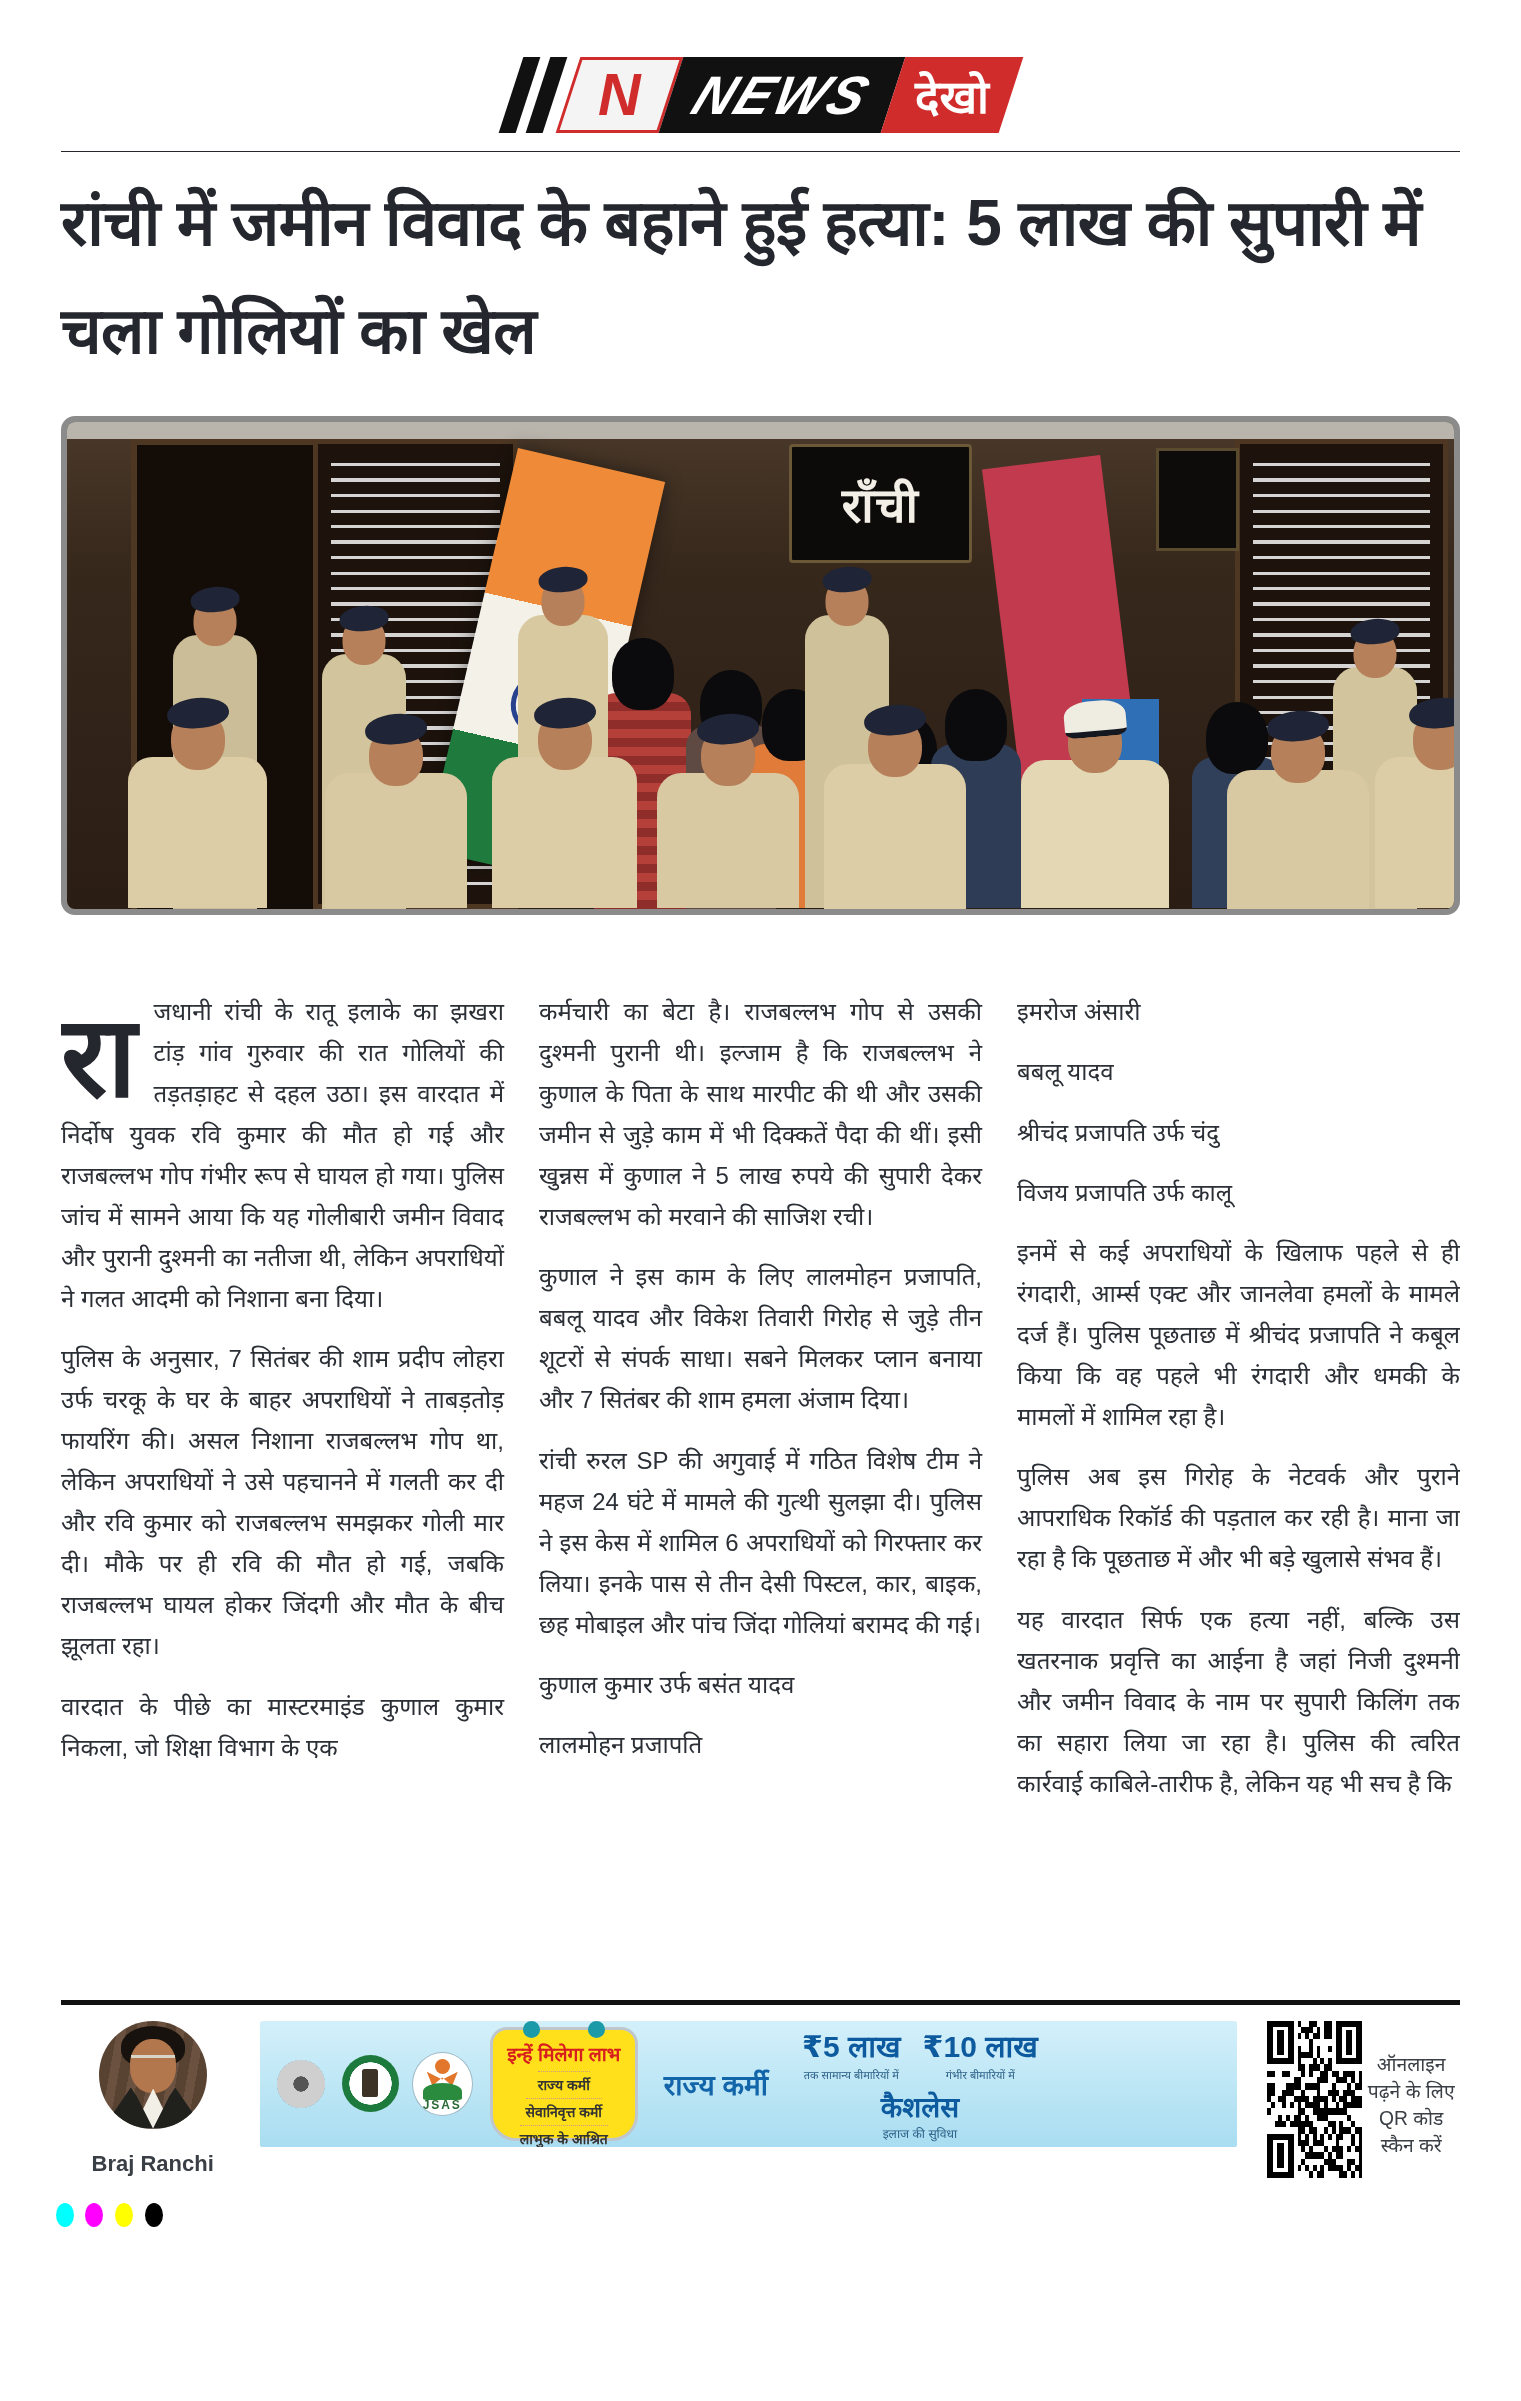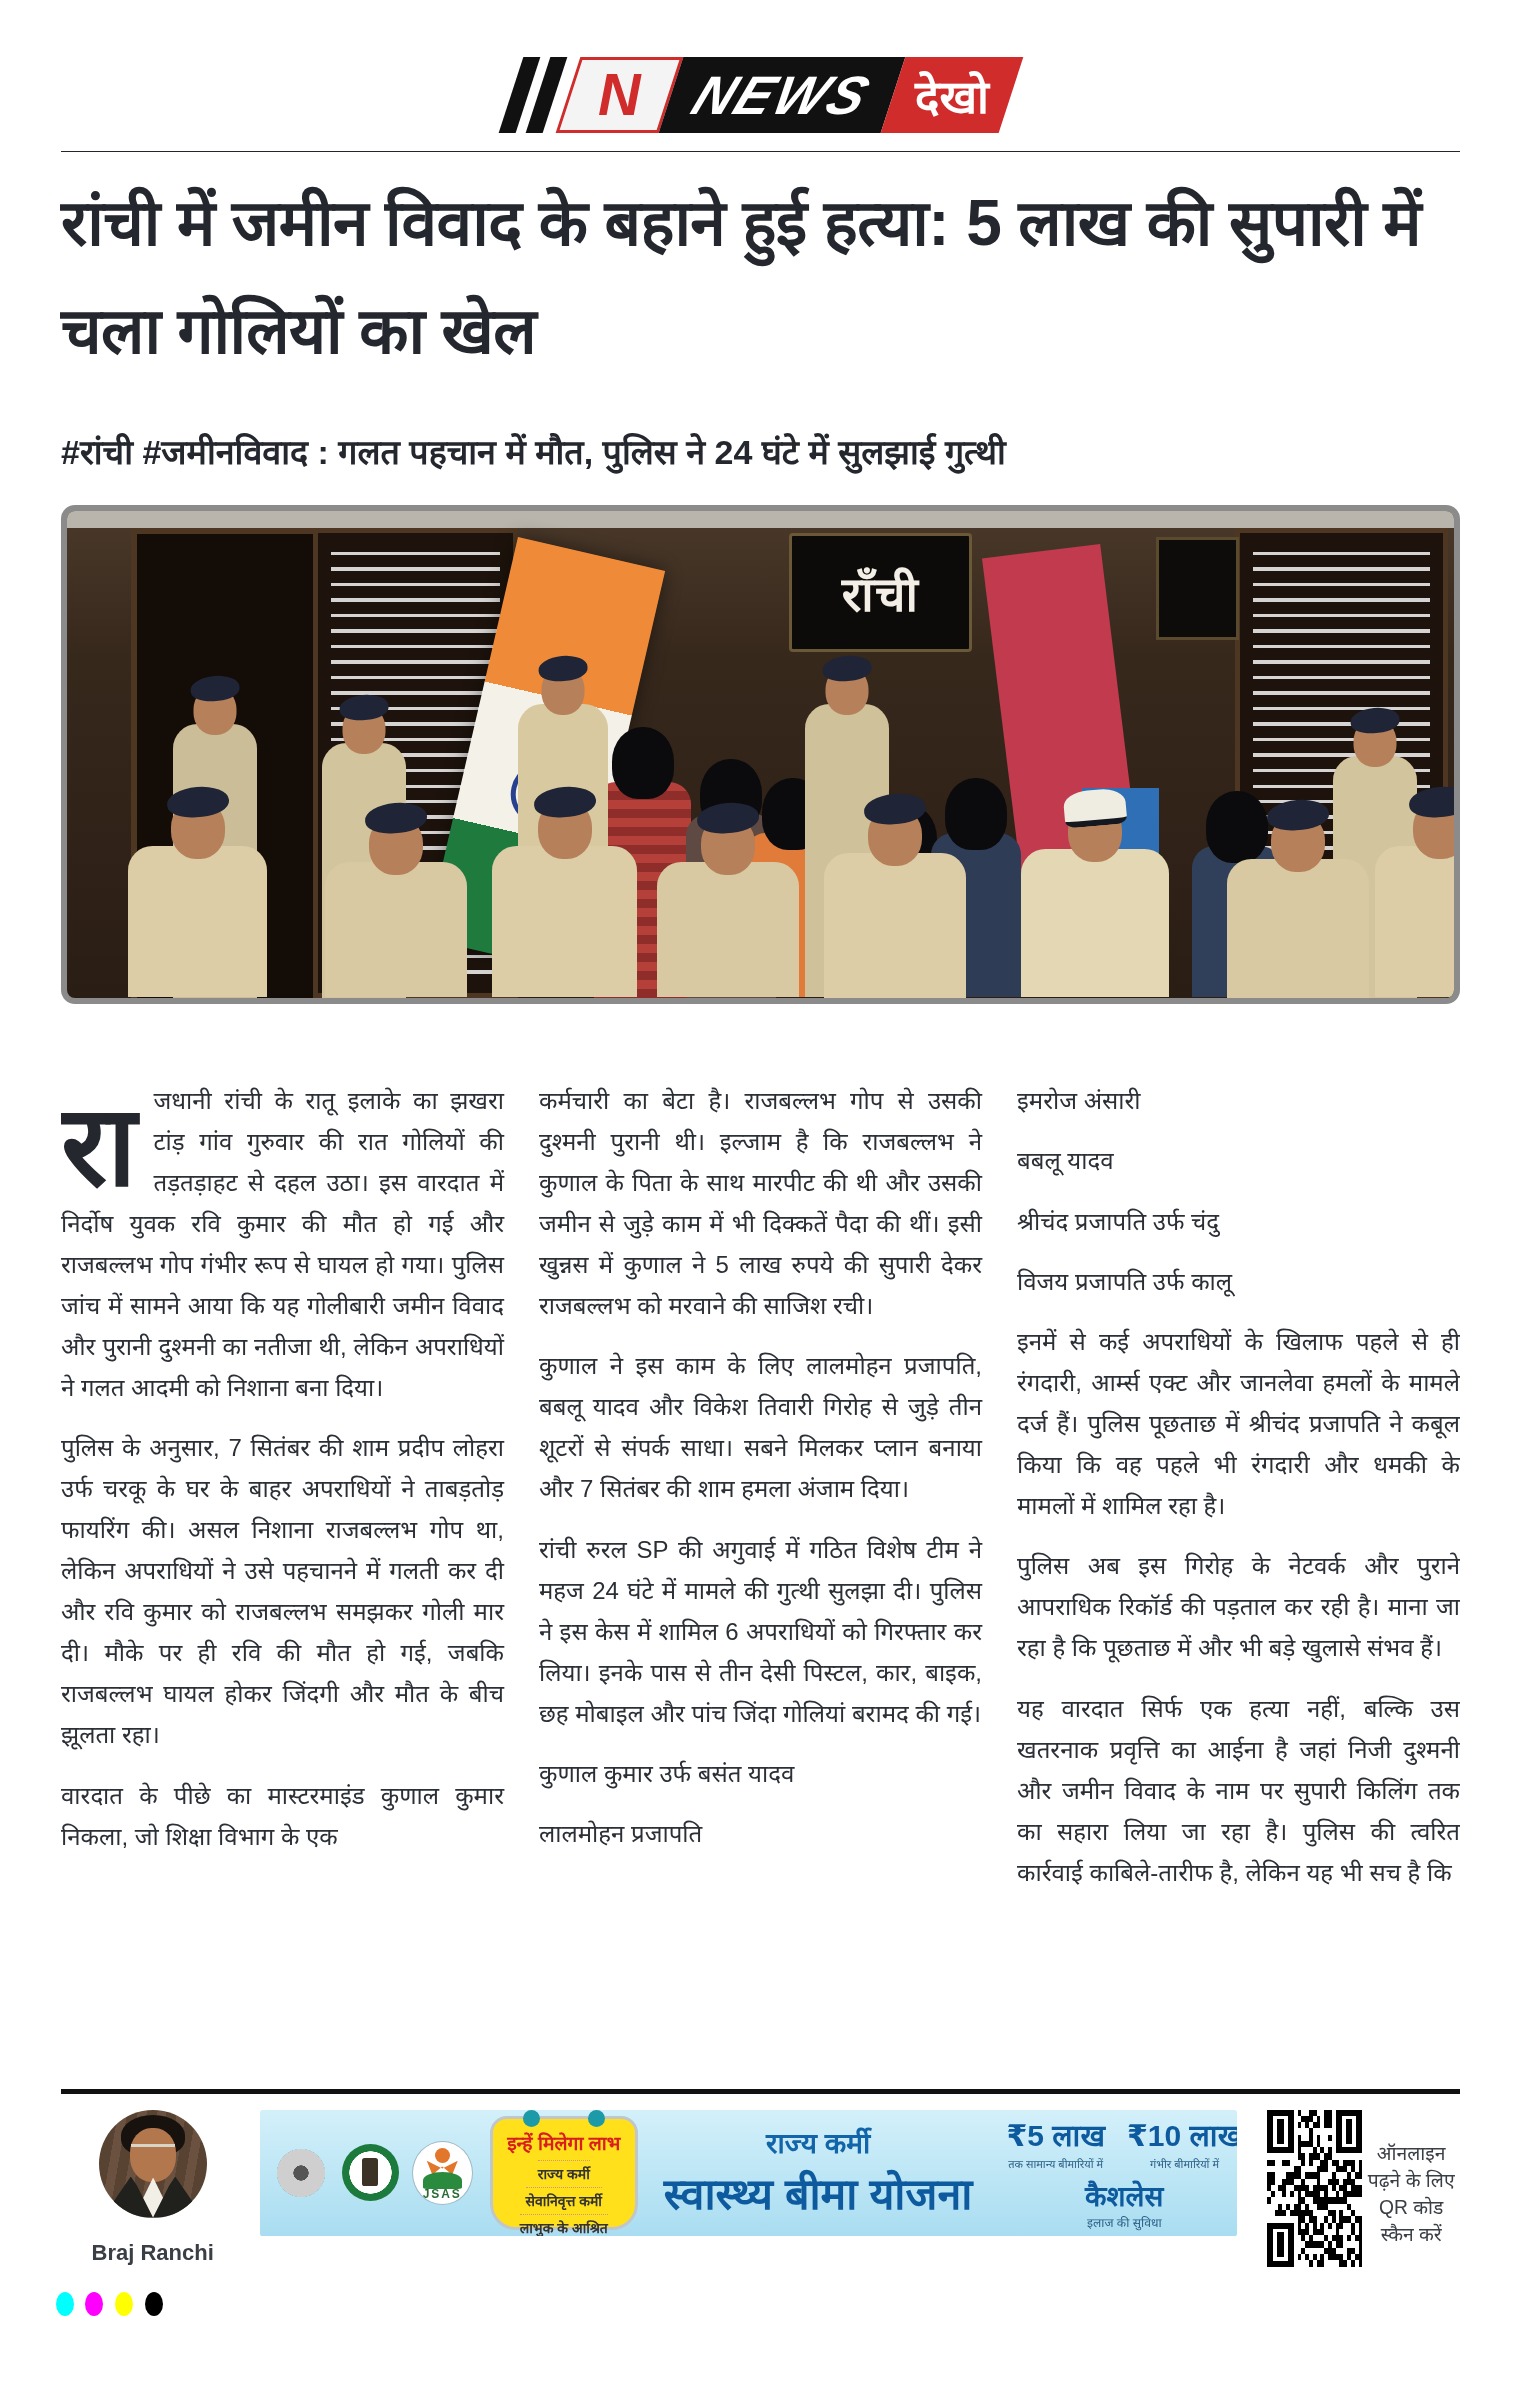--- a/index.html
+++ b/index.html
@@ -150,21 +150,20 @@
           <span>देखो</span>
         </div>
     </div>
   </div>
 
   <div class="inner">
 
     <hr class="rule">
 
     <h1 class="headline" style="margin-bottom:0;margin-top:17px;">रांची में जमीन विवाद के बहाने हुई हत्या: 5 लाख की सुपारी में चला गोलियों का खेल</h1>
-    <div class="subheadline">#रांची #जमीनविवाद : गलत पहचान में मौत, पुलिस ने 24 घंटे में सुलझाई गुत्थी</div>
 
     <div class="photo">
       <div class="ceiling"></div>
       <div class="door"></div>
       <div class="board left">
           <div class="lines"></div>
         </div>
       <div class="board right">
           <div class="lines"></div>
         </div>
@@ -255,21 +254,20 @@
           <div class="jsas">JSAS</div>
         </div>
         <div class="shield">
           <div class="st">इन्हें मिलेगा लाभ</div>
           <div class="si">राज्य कर्मी</div>
           <div class="si">सेवानिवृत्त कर्मी</div>
           <div class="si">लाभुक के आश्रित</div>
         </div>
         <div class="main-title">
           <div class="mt1">राज्य कर्मी</div>
-          <div class="mt2">स्वास्थ्य बीमा योजना</div>
         </div>
         <div class="amounts">
           <div class="amt-row">
             <div class="amt">
               <div class="v">₹5 लाख</div>
               <div class="s">तक सामान्य बीमारियों में</div>
             </div>
             <div class="amt">
               <div class="v">₹10 लाख</div>
               <div class="s">गंभीर बीमारियों में</div>

